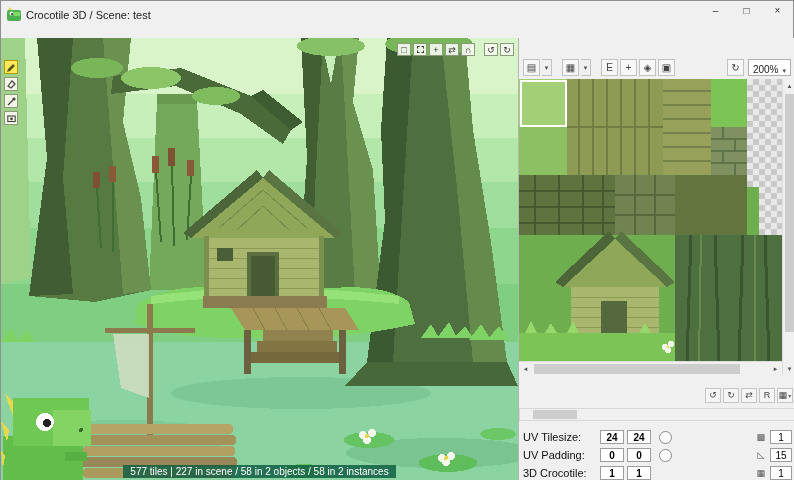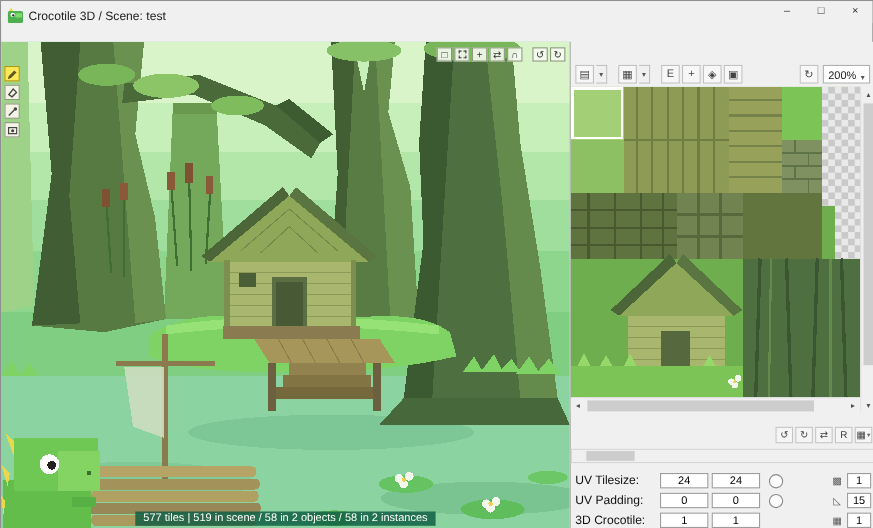--- a/index.html
+++ b/index.html
@@ -103,23 +103,23 @@
 
   .divider-scroll { position: absolute; top: 370px; left: 0; width: 277px; height: 13px;
     background: #f0f0f0; border: 1px solid #d6d6d6; }
   .dthumb { position: absolute; left: 13px; top: 1px; width: 44px; height: 9px;
     background: #cdcdcd; }
 
   
   .props { position: absolute; top: 388px; left: 0; right: 0; bottom: 0; padding: 2px 3px 0 4px; }
   .prop-row { display: flex; align-items: center; height: 18px; }
   .prop-label { width: 77px; font-size: 11px; color: #111; }
-  .prop-input { width: 44px; height: 14px; border: 1px solid #9d9d9d; background: #fff;
+  .prop-input { width: 24px; height: 14px; border: 1px solid #9d9d9d; background: #fff;
     font-size: 10px; font-family: "Liberation Sans", sans-serif; text-align: center;
-    padding: 0; margin-right: 3px; }
+    padding: 0; margin-right: 3px; font-weight: bold; }
   .uv-sync { width: 13px; height: 13px; border-radius: 50%; border: 1px solid #8a8a8a;
     background: #fcfcfc; margin-left: 5px; padding: 0; }
   .side { margin-left: auto; display: flex; align-items: center; gap: 3px; }
   .side-icon { font-size: 9px; color: #555; width: 12px; text-align: center; }
   .side-input { width: 22px; height: 14px; border: 1px solid #9d9d9d; background: #fff;
     font-size: 10px; font-family: "Liberation Sans", sans-serif; text-align: center;
     padding: 0; }
 </style>
 </head>
 <body>
@@ -315,21 +315,21 @@
         </button>
       <button class="vp-btn">+</button>
       <button class="vp-btn">⇄</button>
       <button class="vp-btn">∩</button>
       <span class="vp-gap"></span>
       <button class="vp-btn">↺</button>
       <button class="vp-btn">↻</button>
     </div>
 
     <div class="vp-status">
-      <span class="sline">577 tiles | 519 in scene / 58 in 2 objects / 58 in 2 instances</span>
+      <span class="sline">577 tiles | 227 in scene / 58 in 2 objects / 58 in 2 instances</span>
     </div>
   </div>
 
   <div class="panel">
 
 
     <div class="panel-toolbar">
       <button class="pt-btn">▤</button>
       <button class="pt-dd">▾</button>
       <span class="pt-sep"></span>

